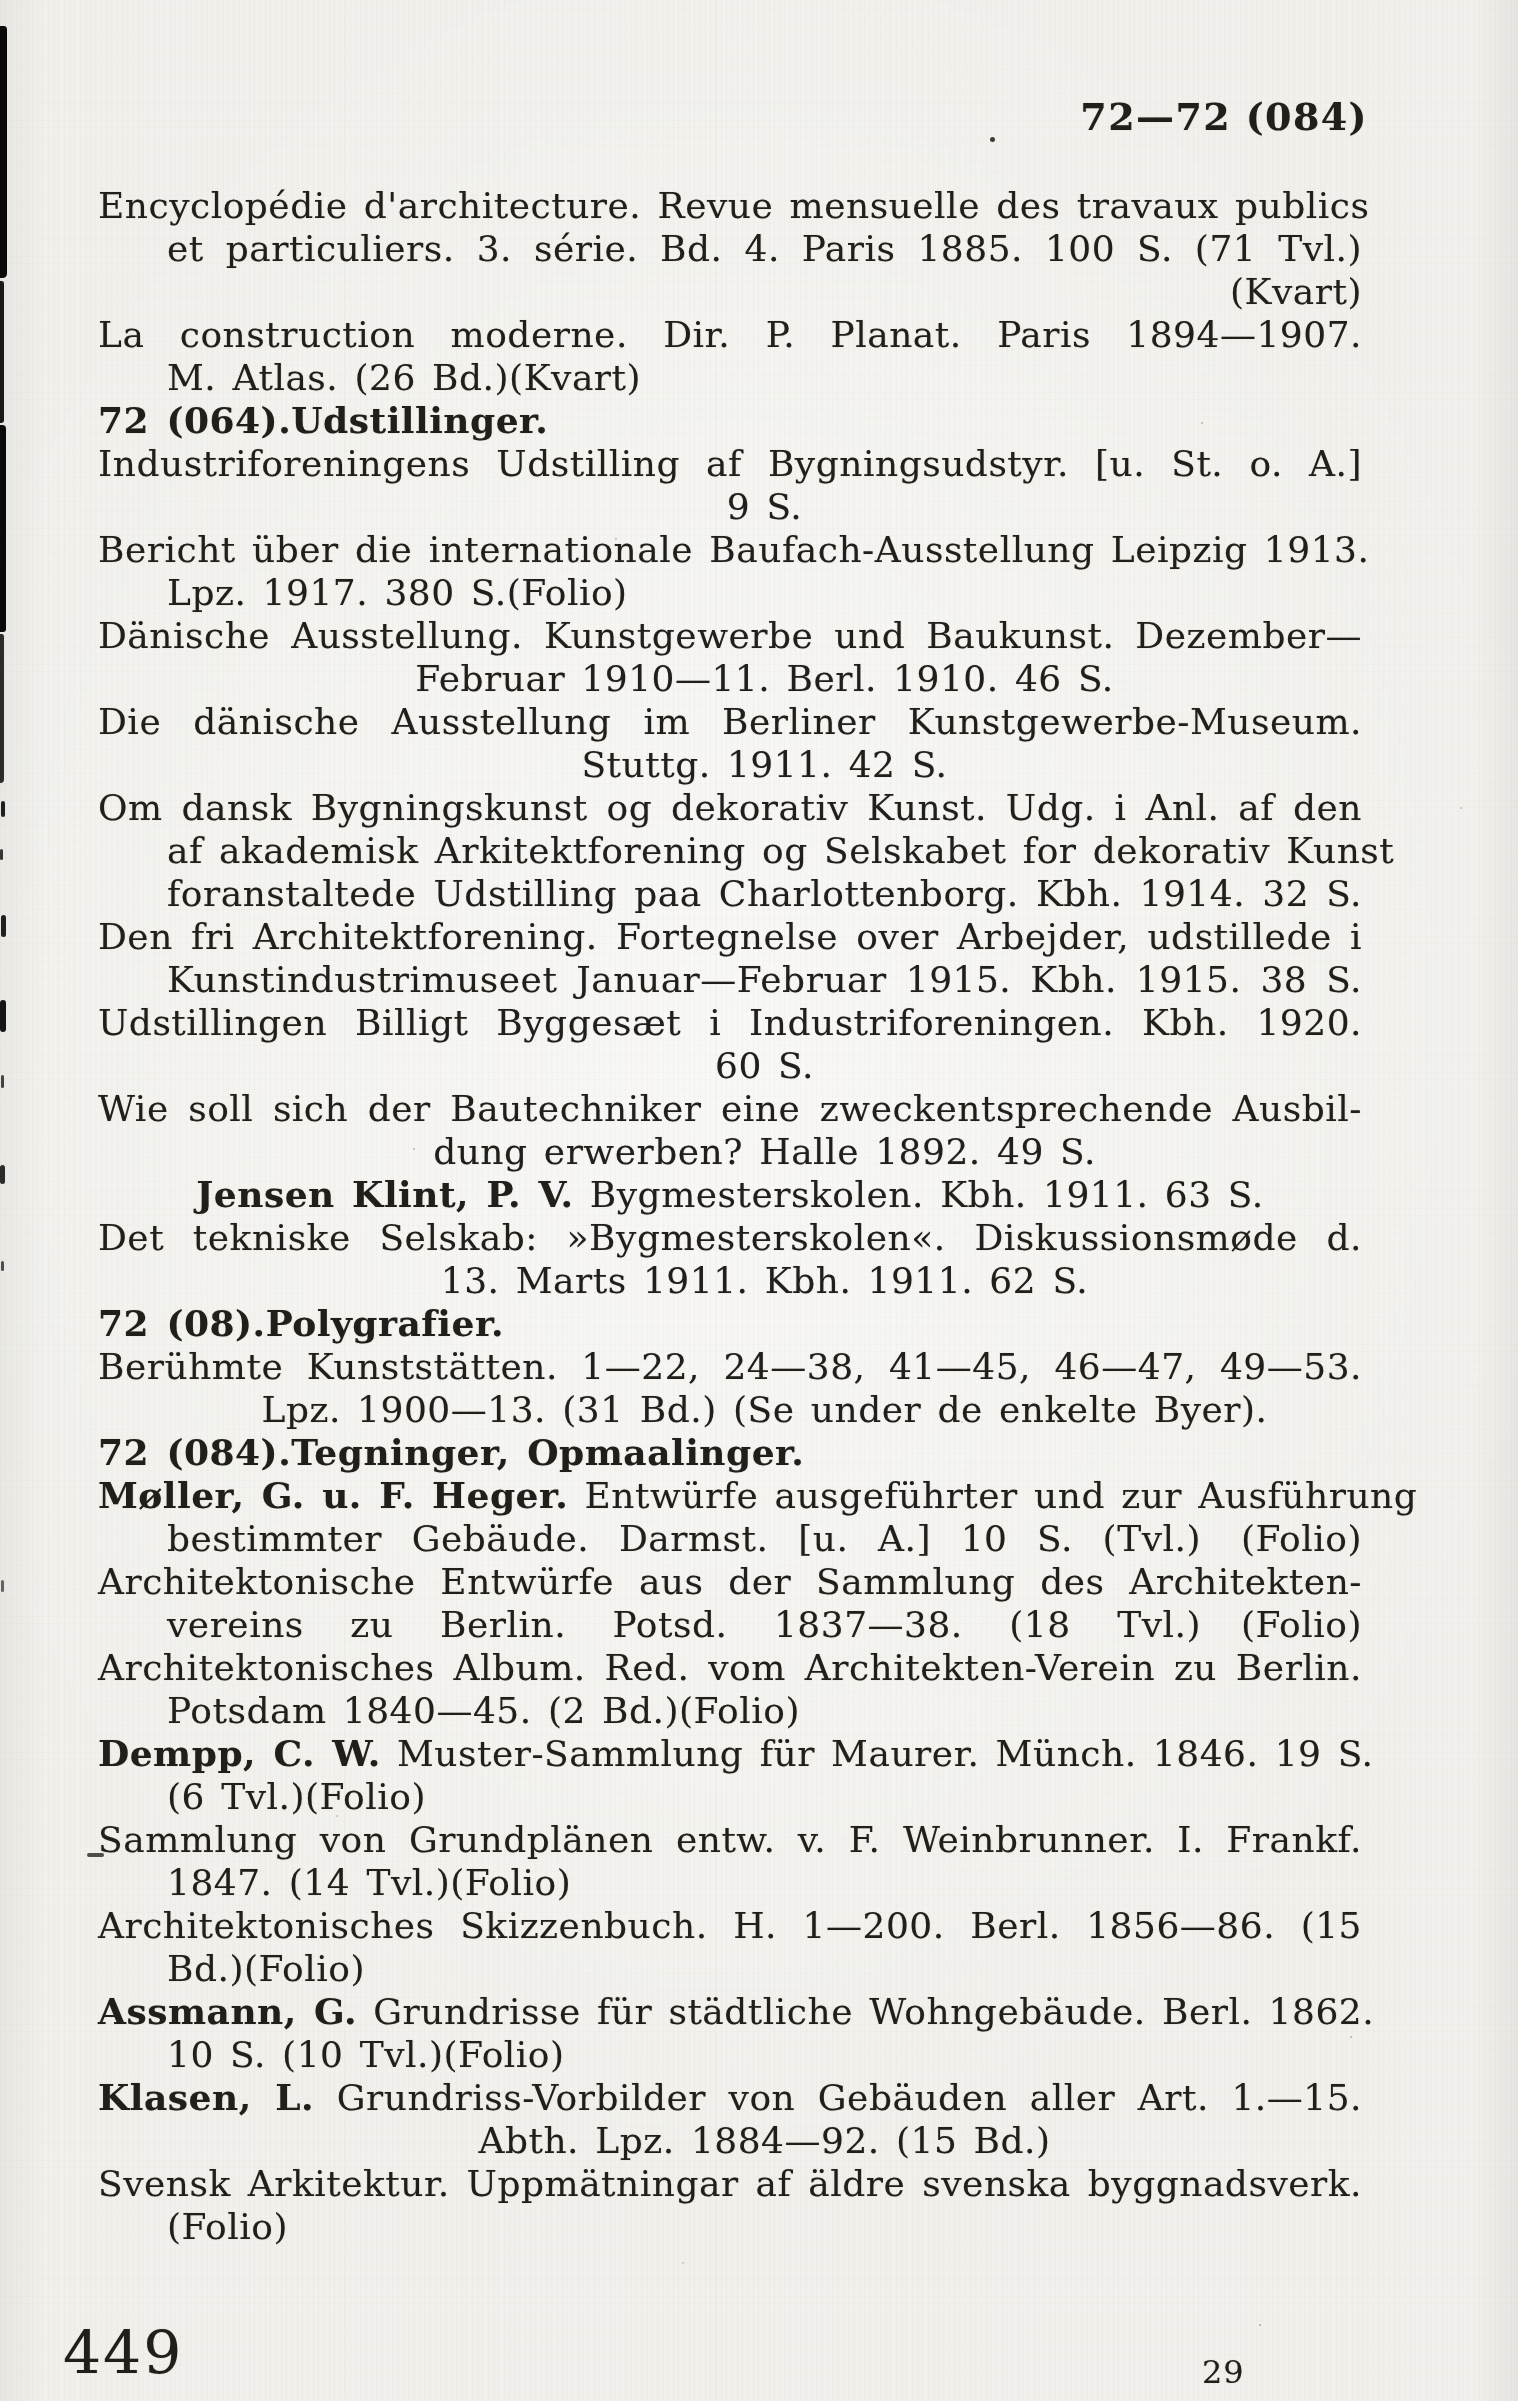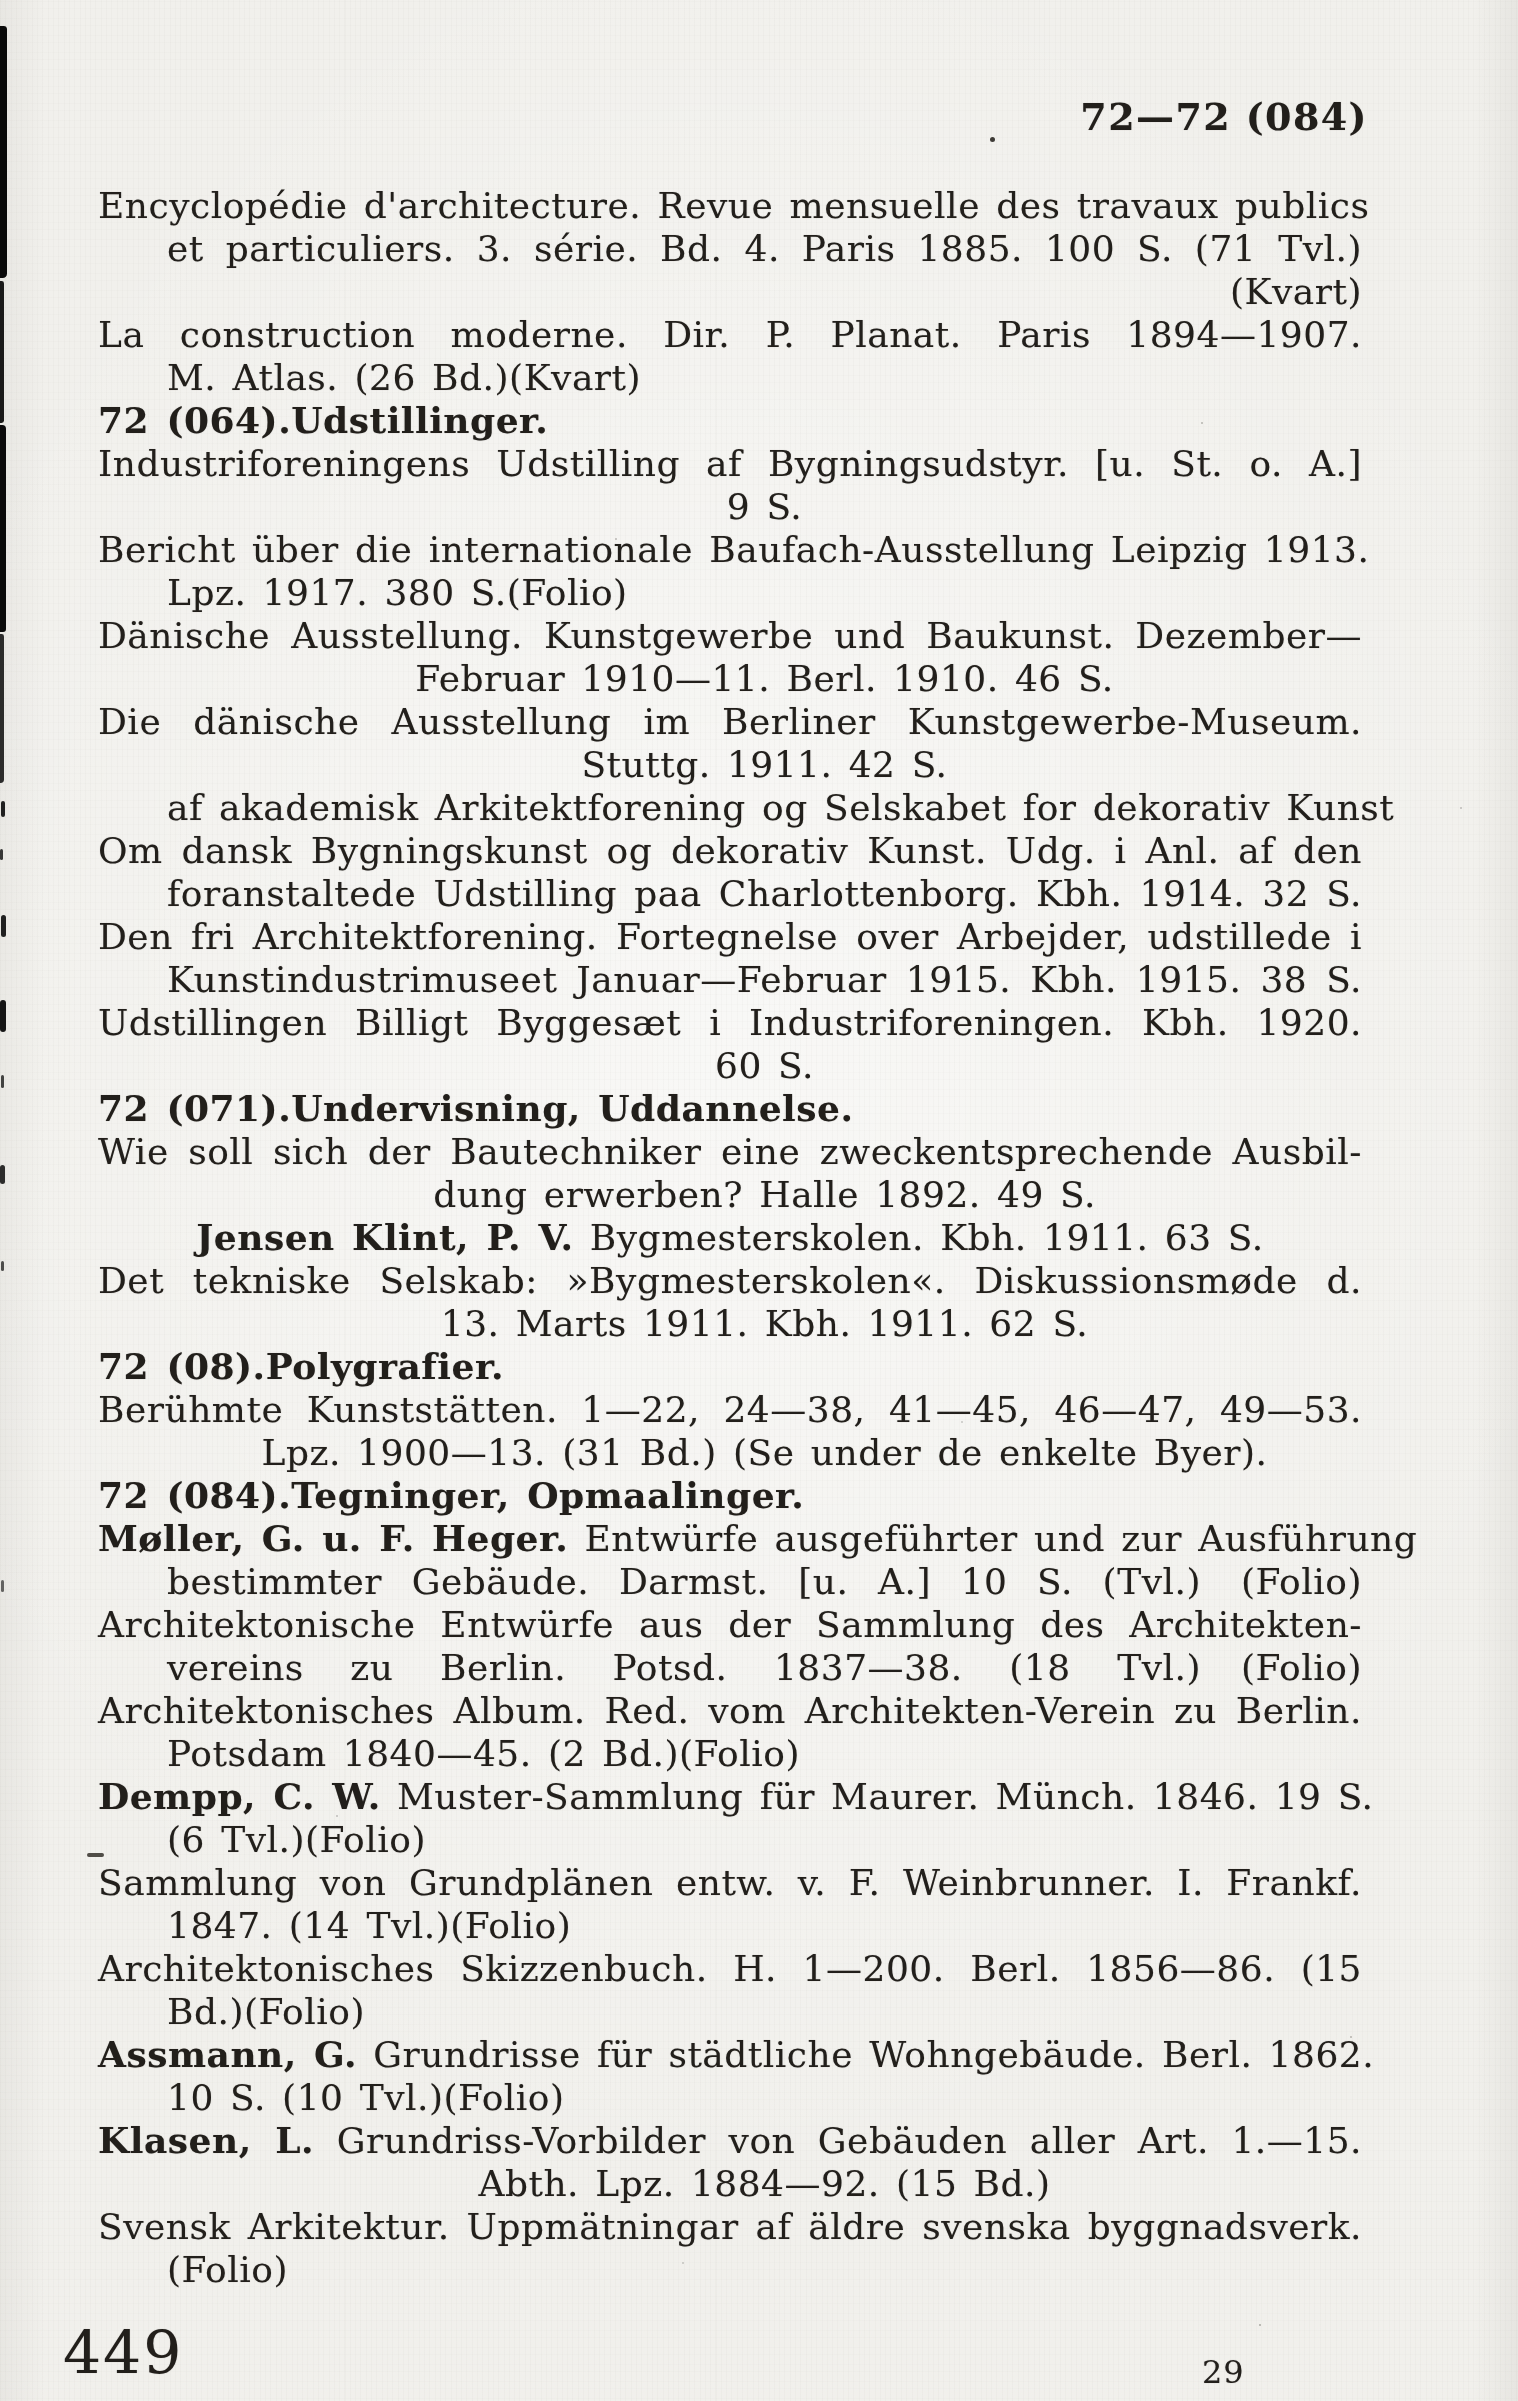--- a/index.html
+++ b/index.html
@@ -87,31 +87,27 @@
       <div class="line left indent"><span>9 S.</span></div>
       <div class="line justify"><span>Bericht über die internationale Baufach-Ausstellung Leipzig 1913.</span></div>
       <div class="line split indent">
         <span class="lpart"><span>Lpz. 1917. 380 S.</span></span>
         <span>(Folio)</span>
       </div>
       <div class="line justify"><span>Dänische Ausstellung. Kunstgewerbe und Baukunst. Dezember—</span></div>
       <div class="line left indent"><span>Februar 1910—11. Berl. 1910. 46 S.</span></div>
       <div class="line justify"><span>Die dänische Ausstellung im Berliner Kunstgewerbe-Museum.</span></div>
       <div class="line left indent"><span>Stuttg. 1911. 42 S.</span></div>
+      <div class="line justify"><span>Om dansk Bygningskunst og dekorativ Kunst. Udg. i Anl. af den</span></div>
       <div class="line justify indent"><span>af akademisk Arkitektforening og Selskabet for dekorativ Kunst</span></div>
-      <div class="line justify"><span>Om dansk Bygningskunst og dekorativ Kunst. Udg. i Anl. af den</span></div>
       <div class="line justify indent"><span>foranstaltede Udstilling paa Charlottenborg. Kbh. 1914. 32 S.</span></div>
       <div class="line justify"><span>Den fri Architektforening. Fortegnelse over Arbejder, udstillede i</span></div>
       <div class="line justify indent"><span>Kunstindustrimuseet Januar—Februar 1915. Kbh. 1915. 38 S.</span></div>
       <div class="line justify"><span>Udstillingen Billigt Byggesæt i Industriforeningen. Kbh. 1920.</span></div>
       <div class="line left indent"><span>60 S.</span></div>
-      <div class="line split">
-        <span class="lpart"><span class="b">72 (071).</span></span>
-        <span class="b">Undervisning, Uddannelse.</span>
-      </div>
       <div class="line justify"><span>Wie soll sich der Bautechniker eine zweckentsprechende Ausbil-</span></div>
       <div class="line left indent"><span>dung erwerben? Halle 1892. 49 S.</span></div>
       <div class="line left"><span class="b">Jensen Klint, P. V.</span><span> Bygmesterskolen. Kbh. 1911. 63 S.</span></div>
       <div class="line justify"><span>Det tekniske Selskab: »Bygmesterskolen«. Diskussionsmøde d.</span></div>
       <div class="line left indent"><span>13. Marts 1911. Kbh. 1911. 62 S.</span></div>
       <div class="line split">
         <span class="lpart"><span class="b">72 (08).</span></span>
         <span class="b">Polygrafier.</span>
       </div>
       <div class="line justify"><span>Berühmte Kunststätten. 1—22, 24—38, 41—45, 46—47, 49—53.</span></div>

